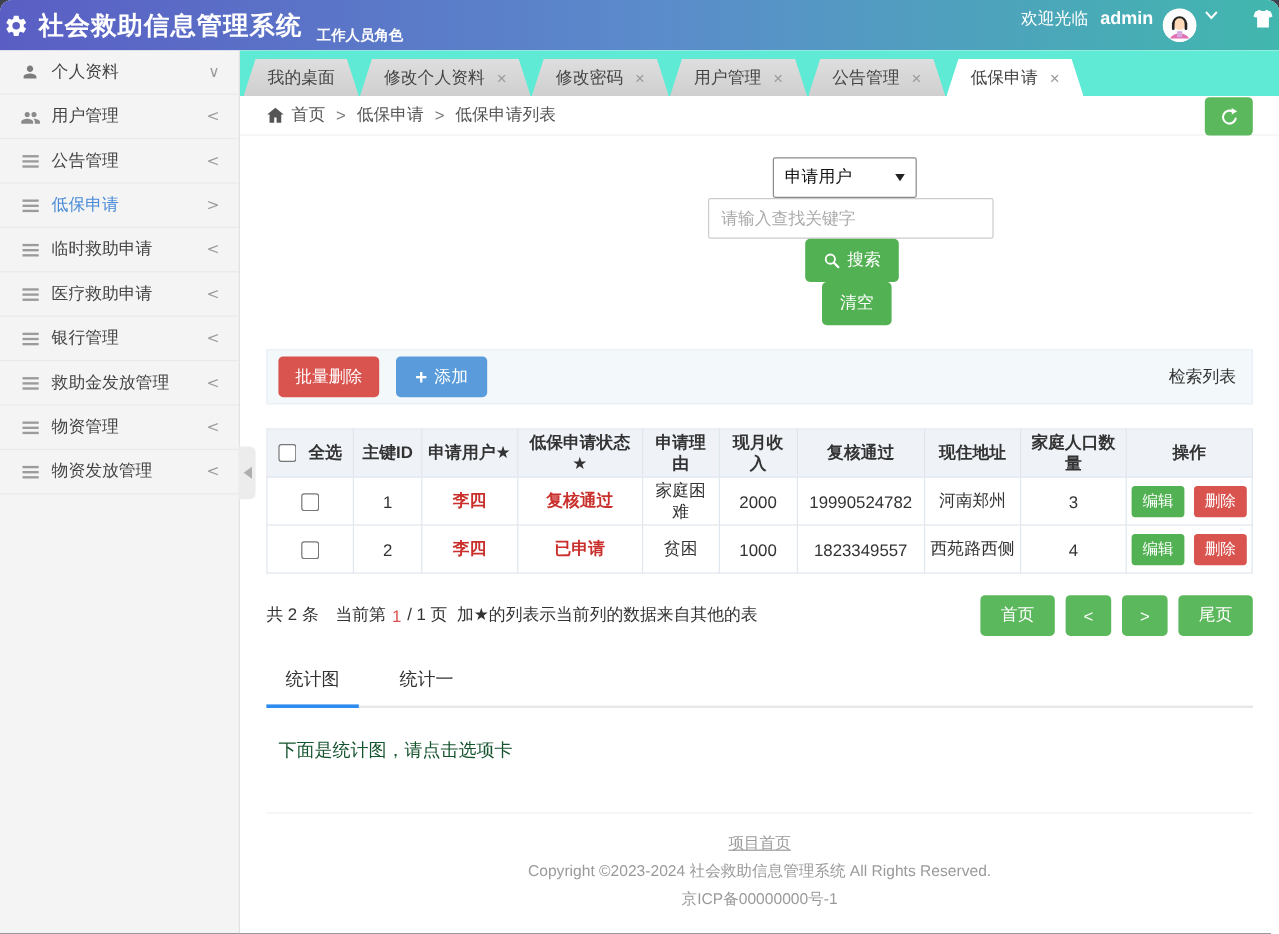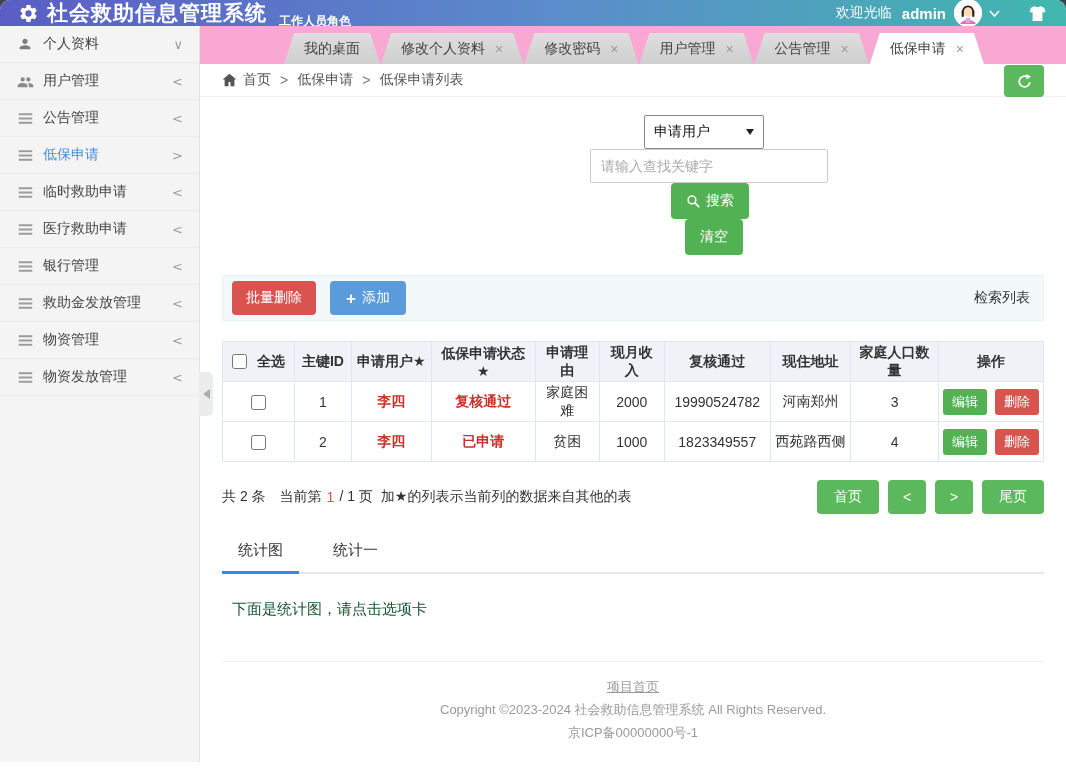--- a/index.html
+++ b/index.html
@@ -2,26 +2,26 @@
 <html><head>
 <meta charset="utf-8">
 <style>
   * { box-sizing: border-box; margin: 0; padding: 0; }
   html,body { background:#3d4450; }
   body { font-family:"Liberation Sans","DejaVu Sans",sans-serif; }
   .page { position:relative; width:1066px; height:778px; margin:0 auto; background:#fff;
           border-radius:10px 10px 0 0; overflow:hidden; }
 
   
-  .app-header { height:26px; display:flex; align-items:center; padding:0 18px;
+  .app-header { height:42px; display:flex; align-items:center; padding:0 3px;
     background:linear-gradient(90deg,#5a5ec4 0%,#5b8ccb 52%,#41b7ae 100%); color:#fff; }
   .brand { display:flex; align-items:center; gap:8px; }
   .brand-title { font-size:21px; font-weight:bold; letter-spacing:1px; }
   .brand-sub { font-size:12px; font-weight:bold; margin-left:4px; margin-top:16px; }
-  .header-right { margin-left:auto; display:flex; align-items:center; font-size:14px; }
+  .header-right { margin-left:auto; display:flex; align-items:flex-start; font-size:14px; }
   .welcome { margin-right:10px; }
   .username { font-size:15px; font-weight:bold; margin-right:8px; }
   .avatar { width:28px; height:28px; border-radius:50%; overflow:hidden; background:#fff; flex:0 0 auto; }
   .hdr-caret { margin:0 0 0 6px; display:flex; }
   .theme-btn { margin-left:26px; display:flex; cursor:pointer; }
 
   
   .body-row { display:flex; height:736px; }
   .sidebar { width:200px; background:#f4f4f4; border-right:1px solid #e2e2e2; }
   .side-item { height:37px; display:flex; align-items:center; padding:0 16px;
@@ -32,21 +32,21 @@
   .side-item.active .s-label { color:#4a8cd8; }
   .collapse-handle { position:absolute; left:199px; top:372px; width:14px; height:44px;
     background:#ececec; border-radius:0 5px 5px 0; display:flex; align-items:center;
     justify-content:center; cursor:pointer; z-index:6; }
   .collapse-handle .tri { width:0; height:0; border-top:5px solid transparent;
     border-bottom:5px solid transparent; border-right:7px solid #aeaeae; }
 
   .main { flex:1; display:flex; flex-direction:column; background:#fff; position:relative; }
 
   
-  .tabbar { height:44px; background:#f9a8d4; display:flex; align-items:flex-end; padding-left:3px;justify-content:center; }
+  .tabbar { height:44px; background:#5eead4; display:flex; align-items:flex-end; padding-left:3px; }
   .wtab { height:31px; display:flex; align-items:center; padding:0 20px;
     background:linear-gradient(#dedede,#cfcfcf); font-size:14px; color:#444; cursor:pointer;
     clip-path:polygon(10px 0, calc(100% - 10px) 0, 100% 100%, 0 100%); margin-right:1px; }
   .wtab.active { background:#fff; }
   .wtab .x { margin-left:10px; color:#9a9a9a; font-size:14px; line-height:1; }
 
   
   .crumbbar { height:38px; display:flex; align-items:center; padding:0 22px;
     border-bottom:1px solid #f0f0f0; font-size:14px; color:#555; }
   .crumb-sep { margin:0 9px; color:#777; }

